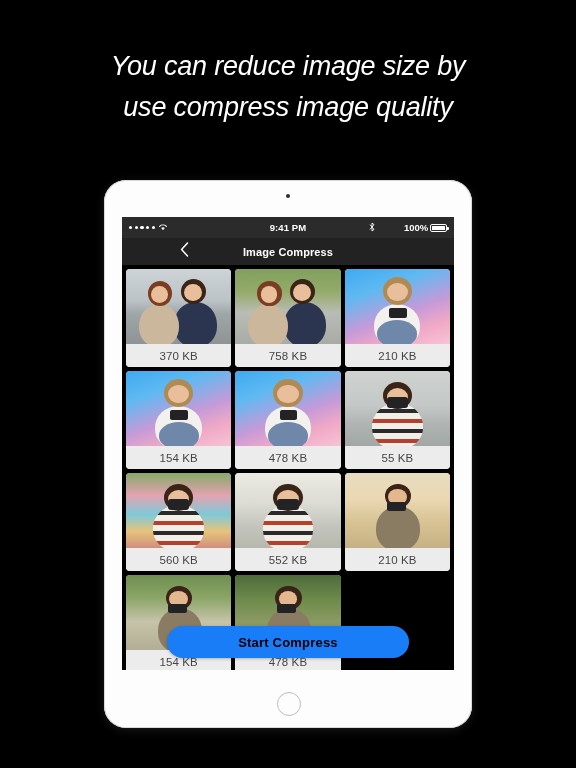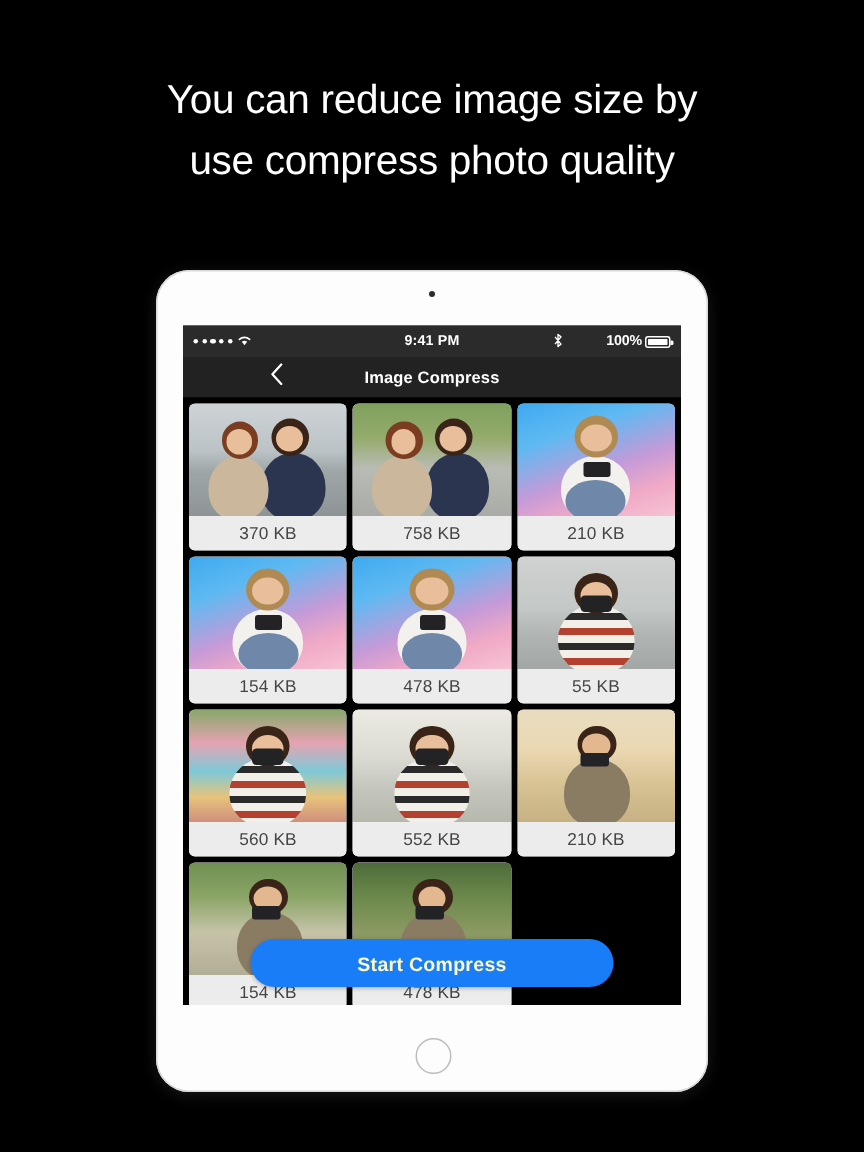--- a/index.html
+++ b/index.html
@@ -10,21 +10,21 @@
   }
   .stage{position:relative;width:576px;height:768px;background:#000;}
 
   
   .headline{
     position:absolute;left:0;top:46px;width:576px;
     text-align:center;color:#fff;
     font-size:27px;line-height:41px;font-weight:400;
     letter-spacing:-0.2px;
   }
-  .headline .l{display:block;white-space:nowrap;}
+  .headline .l{display:block;white-space:nowrap;font-style:italic;}
 
   
   .device{
     position:absolute;left:104px;top:180px;width:368px;height:548px;
     background:#fdfdfd;border-radius:22px;
     box-shadow:0 0 0 1px #d8d8d8 inset, 0 2px 10px rgba(255,255,255,.10);
     overflow:hidden;
   }
   .camdot{
     position:absolute;left:50%;top:14px;margin-left:-2px;
@@ -129,34 +129,34 @@
   .hairbl{background:#b08a53;}
   .shirt-w{background:#f3f1ee;}
   .shirt-n{background:#2b3550;}
   .shirt-st{background:linear-gradient(180deg,#f2efe9 0%,#f2efe9 12%,#2a2a2a 12%,#2a2a2a 22%,#f2efe9 22%,#f2efe9 34%,#b4402f 34%,#b4402f 44%,#f2efe9 44%,#f2efe9 56%,#2a2a2a 56%,#2a2a2a 66%,#f2efe9 66%,#f2efe9 78%,#b4402f 78%,#b4402f 88%,#f2efe9 88%);}
   .denim{background:#6f88aa;}
   .cam-blk{background:#232326;}
 
   
   .cta{
     position:absolute;left:45px;top:361px;width:242px;height:32px;
-    background:#1a7df8;border-radius:16px;color:#fef9c3;
+    background:#1a7df8;border-radius:16px;color:#000000;
     display:flex;align-items:center;justify-content:center;
     font-size:13px;font-weight:700;letter-spacing:.2px;cursor:pointer;
     box-shadow:0 1px 3px rgba(0,0,0,.25);
   }
 </style>
 </head>
 <body>
 
 <div class="stage">
 
   <div class="headline">
     <span class="l">You can reduce image size by</span>
-    <span class="l">use compress photo quality</span>
+    <span class="l">use compress image quality</span>
   </div>
 
   <div class="device">
     <div class="camdot"></div>
     <div class="homebtn"></div>
 
     <div class="screen">
 
       <div class="statusbar">
         <div class="sb-left">

